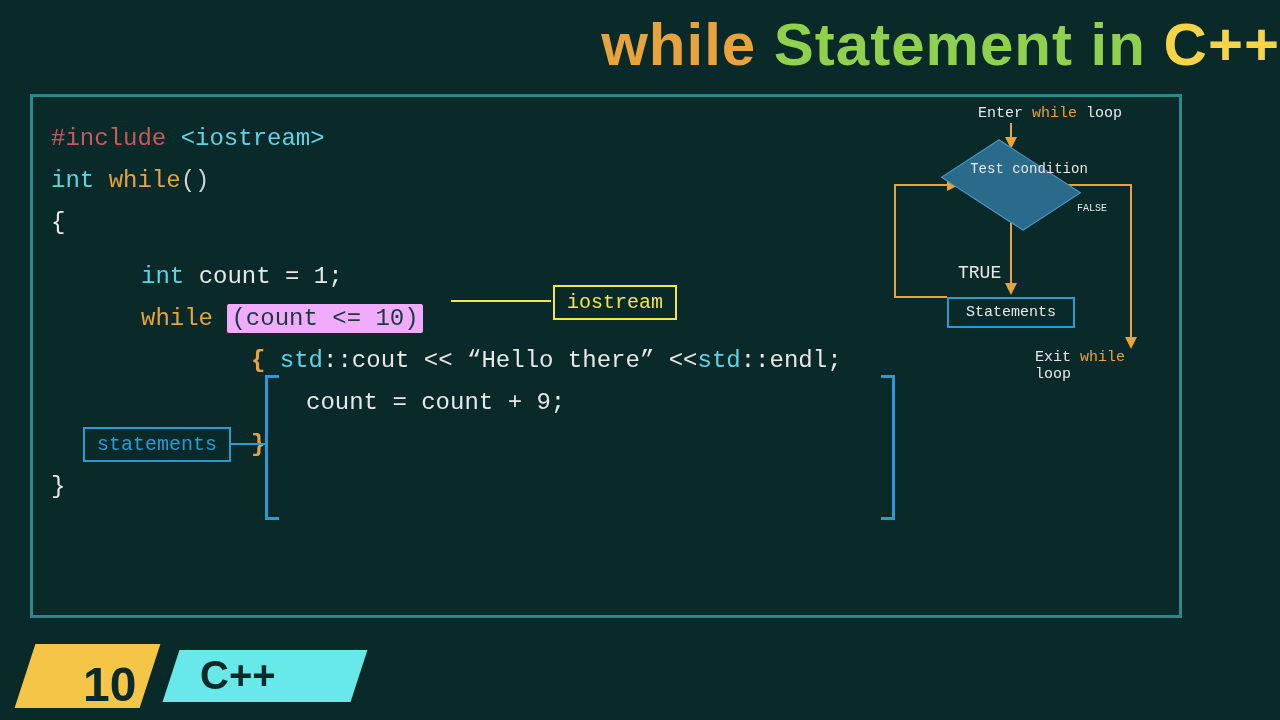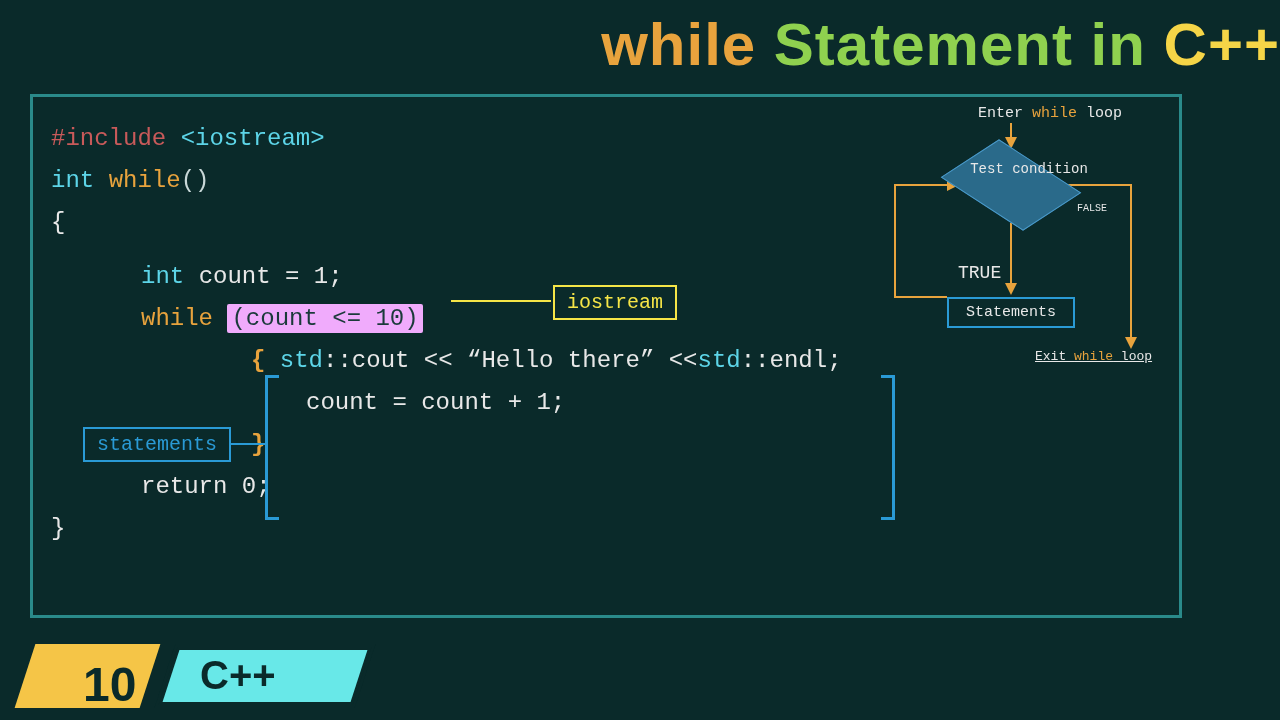--- a/index.html
+++ b/index.html
@@ -139,21 +139,21 @@
   .stmt-box {
     position: absolute;
     left: 98px; top: 194px;
     width: 128px;
     padding: 5px 0;
     text-align: center;
     border: 2px solid #2a9ad5;
     background: #0a2a2a;
     font-size: 15px;
   }
-  .fc-exit { position: absolute; left: 186px; top: 246px; font-size: 13px; text-decoration: underline; }
+  .fc-exit { position: absolute; left: 186px; top: 246px; font-size: 15px; }
   .arrow-down-svg { position: absolute; }
 
   
   .footer {
     position: absolute;
     bottom: 0;
     left: 0;
     width: 100%;
     height: 78px;
   }
@@ -238,30 +238,27 @@
     <span class="tok-while">while</span>
     <span class="hl-cond">(count &lt;= 10)</span>
   </div>
 
   <div class="code-line ind2">
     <span class="tok-brace-o">{</span>
     <span class="tok-std">std</span><span class="tok-txt">::cout &lt;&lt; “Hello there” &lt;&lt;</span><span class="tok-std">std</span><span class="tok-txt">::endl;</span>
   </div>
 
   <div class="code-line ind2b">
-    <span class="tok-txt">count = count + 1;</span>
+    <span class="tok-txt">count = count + 9;</span>
   </div>
 
   <div class="code-line ind2">
     <span class="tok-brace-o">}</span>
   </div>
 
-  <div class="code-line ind1">
-    <span class="tok-txt">return 0;</span>
-  </div>
 
   <div class="code-line">
     <span class="tok-txt">}</span>
   </div>
 
   <div class="connector-y conn-cond"></div>
   <div class="label-box label-cond">iostream</div>
 
   <div class="bracket-left"></div>
   <div class="bracket-right"></div>

